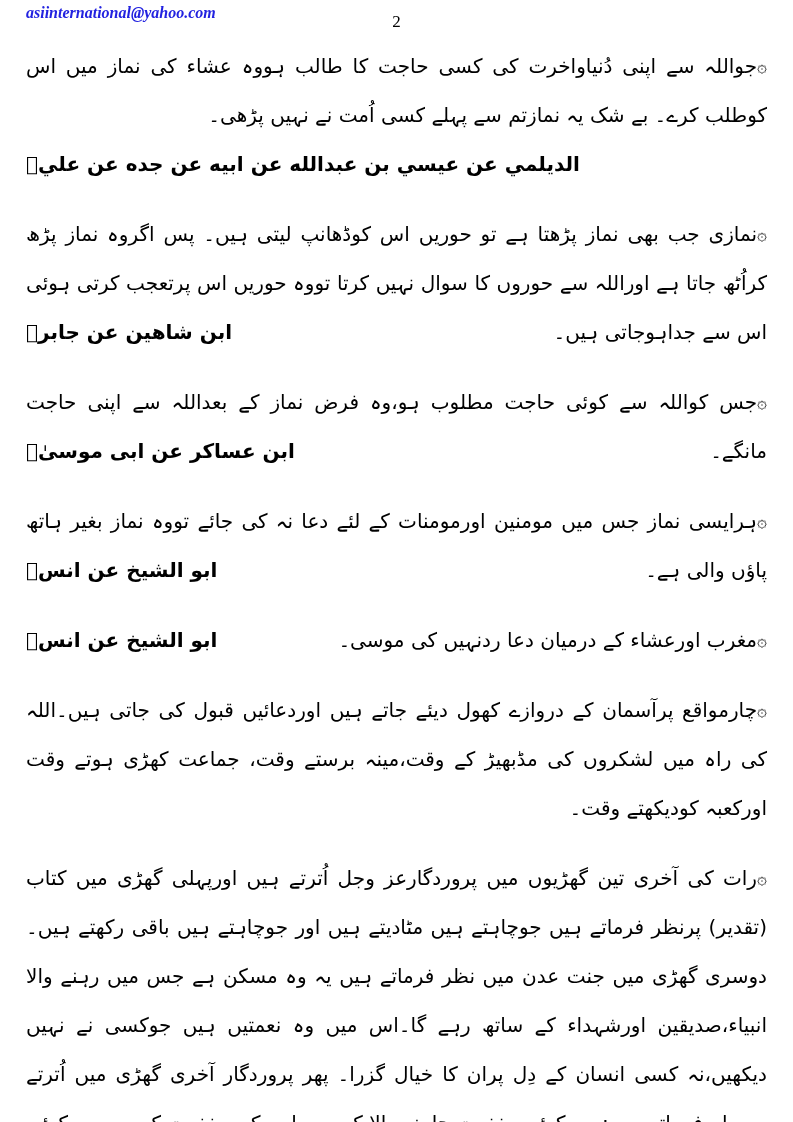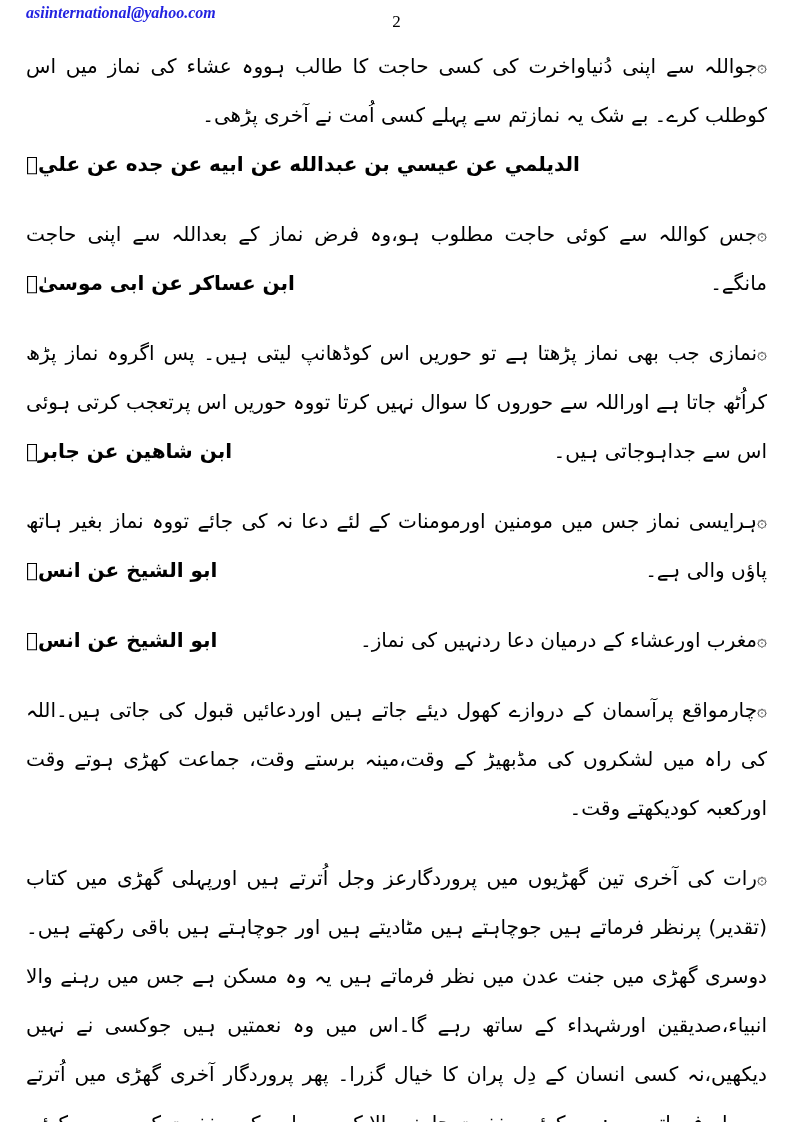--- a/index.html
+++ b/index.html
@@ -39,27 +39,27 @@
 </style>
 </head>
 <body>
 
 <div class="topbar">
   <a class="top-email" href="#" style="color: rgb(34, 34, 224);">asiinternational@yahoo.com</a>
   <div class="page-num">2</div>
 </div>
 
 <div class="content" id="paras">
-  <div class="para"><span class="marker">۞</span><span class="utext">جواللہ سے اپنی دُنیاواخرت کی کسی حاجت کا طالب ہووہ عشاء کی نماز میں اس کوطلب کرے۔ بے شک یہ نمازتم سے پہلے کسی اُمت نے آخری پڑھی۔</span><span class="cite">الديلمي عن عيسي بن عبدالله عن ابيه عن جده عن عليؓ</span></div>
+  <div class="para"><span class="marker">۞</span><span class="utext">جواللہ سے اپنی دُنیاواخرت کی کسی حاجت کا طالب ہووہ عشاء کی نماز میں اس کوطلب کرے۔ بے شک یہ نمازتم سے پہلے کسی اُمت نے نہیں پڑھی۔</span><span class="cite">الديلمي عن عيسي بن عبدالله عن ابيه عن جده عن عليؓ</span></div>
+
+  <div class="para"><span class="marker">۞</span><span class="utext">نمازی جب بھی نماز پڑھتا ہے تو حوریں اس کوڈھانپ لیتی ہیں۔ پس اگروہ نماز پڑھ کراُٹھ جاتا ہے اوراللہ سے حوروں کا سوال نہیں کرتا تووہ حوریں اس پرتعجب کرتی ہوئی اس سے جداہوجاتی ہیں۔</span><span class="cite">ابن شاهين عن جابرؓ</span></div>
 
   <div class="para"><span class="marker">۞</span><span class="utext">جس کواللہ سے کوئی حاجت مطلوب ہو،وہ فرض نماز کے بعداللہ سے اپنی حاجت مانگے۔</span><span class="cite">ابن عساكر عن ابی موسیٰؓ</span></div>
 
-  <div class="para"><span class="marker">۞</span><span class="utext">نمازی جب بھی نماز پڑھتا ہے تو حوریں اس کوڈھانپ لیتی ہیں۔ پس اگروہ نماز پڑھ کراُٹھ جاتا ہے اوراللہ سے حوروں کا سوال نہیں کرتا تووہ حوریں اس پرتعجب کرتی ہوئی اس سے جداہوجاتی ہیں۔</span><span class="cite">ابن شاهين عن جابرؓ</span></div>
-
   <div class="para"><span class="marker">۞</span><span class="utext">ہرایسی نماز جس میں مومنین اورمومنات کے لئے دعا نہ کی جائے تووہ نماز بغیر ہاتھ پاؤں والی ہے۔</span><span class="cite">ابو الشيخ عن انسؓ</span></div>
 
-  <div class="para"><span class="marker">۞</span><span class="utext">مغرب اورعشاء کے درمیان دعا ردنہیں کی نماز۔</span><span class="cite">ابو الشيخ عن انسؓ</span></div>
+  <div class="para"><span class="marker">۞</span><span class="utext">مغرب اورعشاء کے درمیان دعا ردنہیں کی موسی۔</span><span class="cite">ابو الشيخ عن انسؓ</span></div>
 
   <div class="para"><span class="marker">۞</span><span class="utext">چارمواقع پرآسمان کے دروازے کھول دیئے جاتے ہیں اوردعائیں قبول کی جاتی ہیں۔اللہ کی راہ میں لشکروں کی مڈبھیڑ کے وقت،مینہ برستے وقت، جماعت کھڑی ہوتے وقت اورکعبہ کودیکھتے وقت۔</span></div>
 
 
   <div class="para"><span class="marker">۞</span><span class="utext">رات کی آخری تین گھڑیوں میں پروردگارعز وجل اُترتے ہیں اورپہلی گھڑی میں کتاب (تقدیر) پرنظر فرماتے ہیں جوچاہتے ہیں مٹادیتے ہیں اور جوچاہتے ہیں باقی رکھتے ہیں۔ دوسری گھڑی میں جنت عدن میں نظر فرماتے ہیں یہ وہ مسکن ہے جس میں رہنے والا انبیاء،صدیقین اورشہداء کے ساتھ رہے گا۔اس میں وہ نعمتیں ہیں جوکسی نے نہیں دیکھیں،نہ کسی انسان کے دِل پران کا خیال گزرا۔ پھر پروردگار آخری گھڑی میں اُترتے ہیں اورفرماتے ہیں:  ہے کوئی مغفرت چاہنے والا کہ میں اس کی مغفرت کروں۔ ہے کوئی سائل کہ میں اس کاسوال پوراکروں؟</span></div>
 </div>
 
 </body></html>

